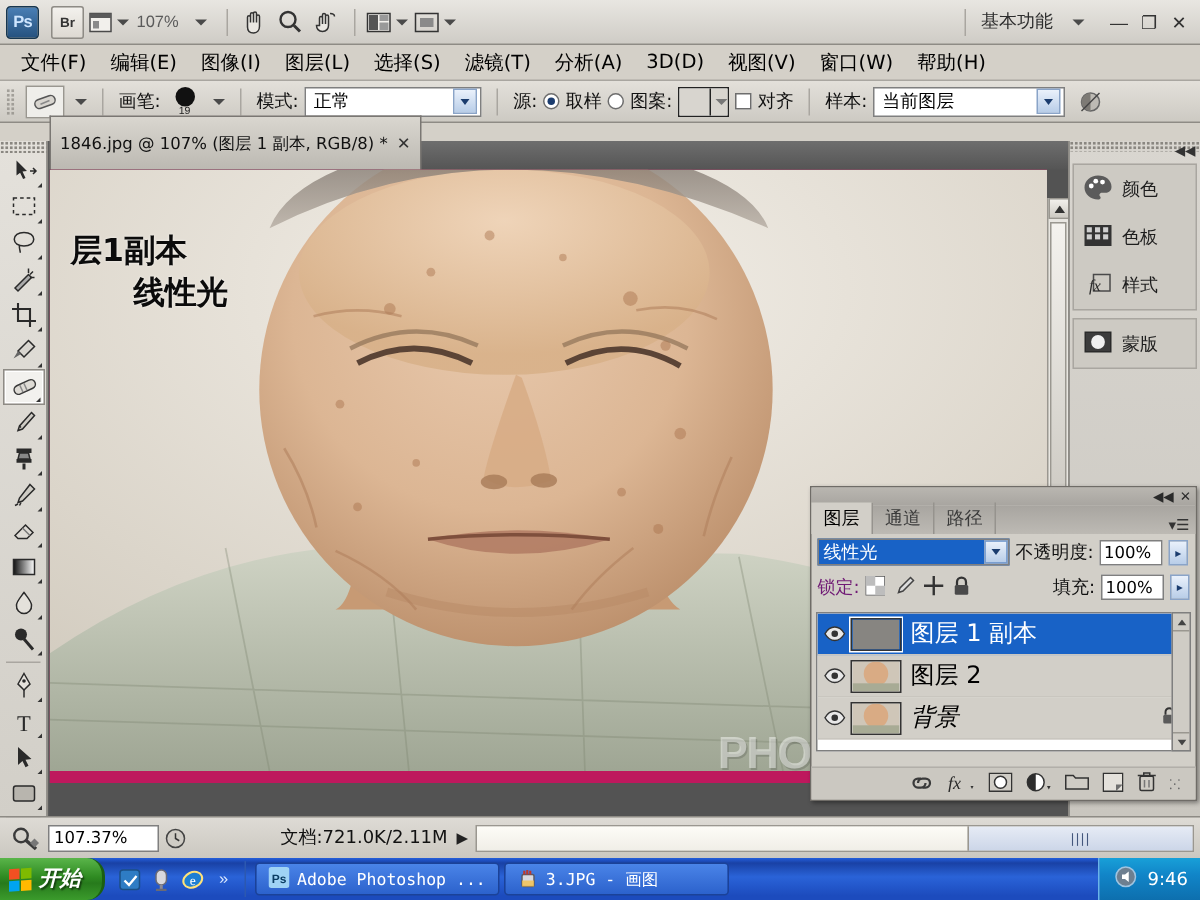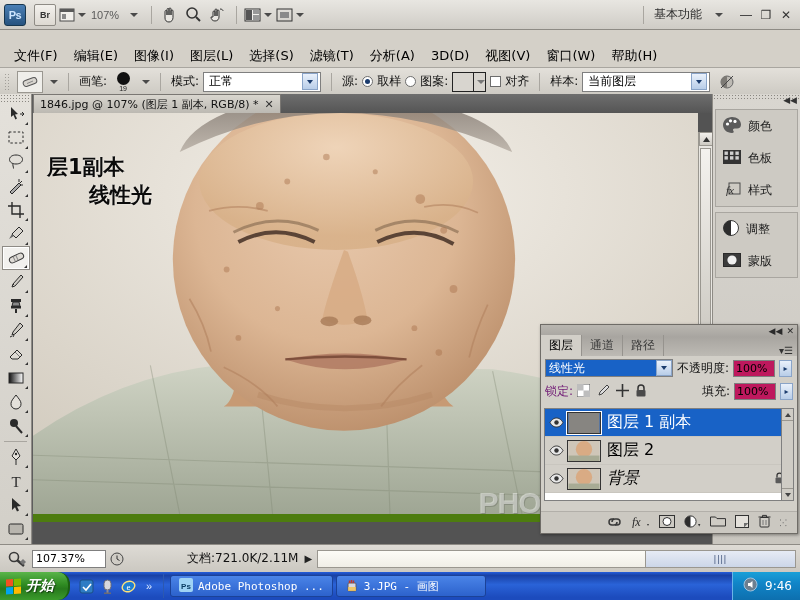--- a/index.html
+++ b/index.html
@@ -32,21 +32,21 @@
   .caret { width:0;height:0;border-left:4px solid transparent;border-right:4px solid transparent;
     border-top:4px solid #4a4a4a; margin-left:3px; }
   .zoomval { font-size:11px; color:#5a5a5a; padding:0 2px; }
   .ws-name { font-size:12px; color:#2d2d2d; padding:0 4px; }
   .wbtns { display:flex; align-items:center; margin-left:6px; }
   .wbtn { width:20px;height:18px;display:flex;align-items:center;justify-content:center;
     font-size:12px;color:#333; }
 
   
   .menubar { height:24px; background:#d4d0c8; border-bottom:1px solid #a9a6a0;
-    display:flex; align-items:center; padding-left:6px;margin-top:14px; }
+    display:flex; align-items:center; padding-left:6px; }
   .menu-item { padding:3px 8px; font-size:13px; color:#000; font-family:"DejaVu Sans",sans-serif; }
 
   
   .optbar { height:28px; background:linear-gradient(#e3e0da,#cdcac3);
     border-bottom:1px solid #8e8b85; display:flex; align-items:center; padding:0 4px; gap:4px; }
   .grip { width:6px; height:18px; margin-right:3px;
     background-image: radial-gradient(#8a8781 40%, transparent 41%);
     background-size:3px 3px; opacity:.7; }
   .tool-well { width:26px;height:22px;border:1px solid #9a9790;background:#efeeea;
     display:flex;align-items:center;justify-content:center; }
@@ -82,27 +82,27 @@
     display:flex;align-items:center;justify-content:center; }
   .tool svg { display:block; }
   .tool.active { background:#f2f1ee; border:1px solid #8e8b85; box-shadow:inset 0 0 0 1px #fff; }
   .tool .tri { position:absolute; right:2px; bottom:1px; width:0;height:0;
     border-left:3px solid transparent; border-top:3px solid transparent; border-bottom:3px solid #333; }
   .tb-div { height:1px; background:#a9a6a0; margin:3px 4px; }
 
   
   .docwin { position:absolute; left:33px; top:0; right:88px; bottom:0; background:#535353; }
   .tabstrip { height:19px; background:linear-gradient(#6e6e6e,#555); display:flex; align-items:flex-end; }
-  .doctab { height:19px; background:linear-gradient(#d9d6cf,#bcb9b2); border:1px solid #7a7ا77;
+  .doctab { height:36px; background:linear-gradient(#d9d6cf,#bcb9b2); border:1px solid #7a7ا77;
     border:1px solid #7a7773; border-bottom:none; display:flex; align-items:center;
     padding:0 6px; font-size:11px; color:#111; gap:6px; font-family:"DejaVu Sans",sans-serif;}
   .doctab .x { font-size:11px; color:#333; }
   .canvas-area { position:absolute; left:0; top:19px; right:0; bottom:0; overflow:hidden; }
   .photo { position:absolute; left:0; top:0; right:14px; bottom:22px; overflow:hidden;
-    background:#4d7c0f; }
+    background:#be185d; }
   .vscroll { position:absolute; right:0; top:19px; bottom:22px; width:14px;
     background:#e8e6e1; border-left:1px solid #9a9790; }
   .hscroll { position:absolute; left:0; right:14px; bottom:0; height:22px; background:#535353; }
   .sb-btn { width:14px;height:14px;background:linear-gradient(#f2f0ec,#cdcac3);
     border:1px solid #9a9790; display:flex;align-items:center;justify-content:center; }
   .sb-thumb { position:absolute; left:1px; right:1px; top:16px; height:180px;
     background:linear-gradient(#f4f2ee,#cfccc5); border:1px solid #9a9790; }
 
   .annot { position:absolute; color:#0b0b0b; font-family:"DejaVu Sans",sans-serif;
     font-weight:bold; text-shadow:0 0 2px rgba(255,255,255,.7); }
@@ -131,21 +131,21 @@
     font-size:9px; color:#2a2a2a; }
   .pal-tabs { height:19px; display:flex; background:linear-gradient(#a8a5a0,#bdbab4); align-items:flex-end; }
   .pal-tab { padding:2px 8px 2px 8px; font-size:12px; color:#3a3a3a;
     font-family:"DejaVu Sans",sans-serif; border-right:1px solid #96938e;margin-top:25px; }
   .pal-tab.active { background:#d2cfc8; color:#000; }
   .pal-menu { margin-left:auto; padding-right:4px; font-size:10px; color:#333; }
   .pal-row { display:flex; align-items:center; gap:4px; padding:3px 4px; }
   .mini-combo { height:18px; border:1px solid #7f7f7f; display:flex; align-items:center;
      background:#fff; font-size:12px; font-family:"DejaVu Sans",sans-serif; padding-left:3px;}
   .mini-combo.sel { background:#1862c6; color:#fff; }
-  .num-field { height:17px; border:1px solid #7f7f7f; background:#be185d; font-size:11px;
+  .num-field { height:17px; border:1px solid #7f7f7f; background:#ffffff; font-size:11px;
     display:flex; align-items:center; padding:0 2px; width:42px; justify-content:flex-start;
     font-family:"DejaVu Sans",sans-serif;}
   .spin { width:13px;height:17px;background:linear-gradient(#eaf1fb,#b8cde8);
     border:1px solid #8aa4c8; display:flex; align-items:center; justify-content:center;
     font-size:8px; color:#1b3c6e; }
   .lock-icons { display:flex; align-items:center; gap:6px; }
   .layer-list { position:absolute; left:3px; right:3px; top:83px; height:93px;
     background:#fff; border:1px solid #7f7f7f; overflow:hidden; }
   .lrow { height:28px; display:flex; align-items:center; border-bottom:1px solid #c9c6bf;
      background:#d2cfc8; }
@@ -627,29 +627,20 @@
             <svg width="20" height="18" viewBox="0 0 20 18">
                 <rect x="7" y="3" width="11" height="11" fill="none" stroke="#4a4a4a"></rect>
                 <text x="4" y="14" font-size="11" font-style="italic" font-family="Liberation Serif, serif" fill="#2a2a2a">fx</text>
               </svg>
           </span>
           <span class="lbl">样式</span>
         </div>
       </div>
 
       <div class="dock-group">
-        <div class="dock-btn">
-          <span>
-            <svg width="18" height="18" viewBox="0 0 18 18">
-                <circle cx="9" cy="9" r="7.5" fill="#fff" stroke="#3a3a3a"></circle>
-                <path d="M9 1.5a7.5 7.5 0 000 15z" fill="#2d2d2d"></path>
-              </svg>
-          </span>
-          <span class="lbl">调整</span>
-        </div>
         <div class="dock-btn">
           <span>
             <svg width="20" height="16" viewBox="0 0 20 16">
                 <rect x="1.5" y="1.5" width="17" height="13" fill="#3c3c3c" stroke="#2a2a2a"></rect>
                 <circle cx="10" cy="8" r="4.6" fill="#f0f0f0"></circle>
               </svg>
           </span>
           <span class="lbl">蒙版</span>
         </div>
       </div>

